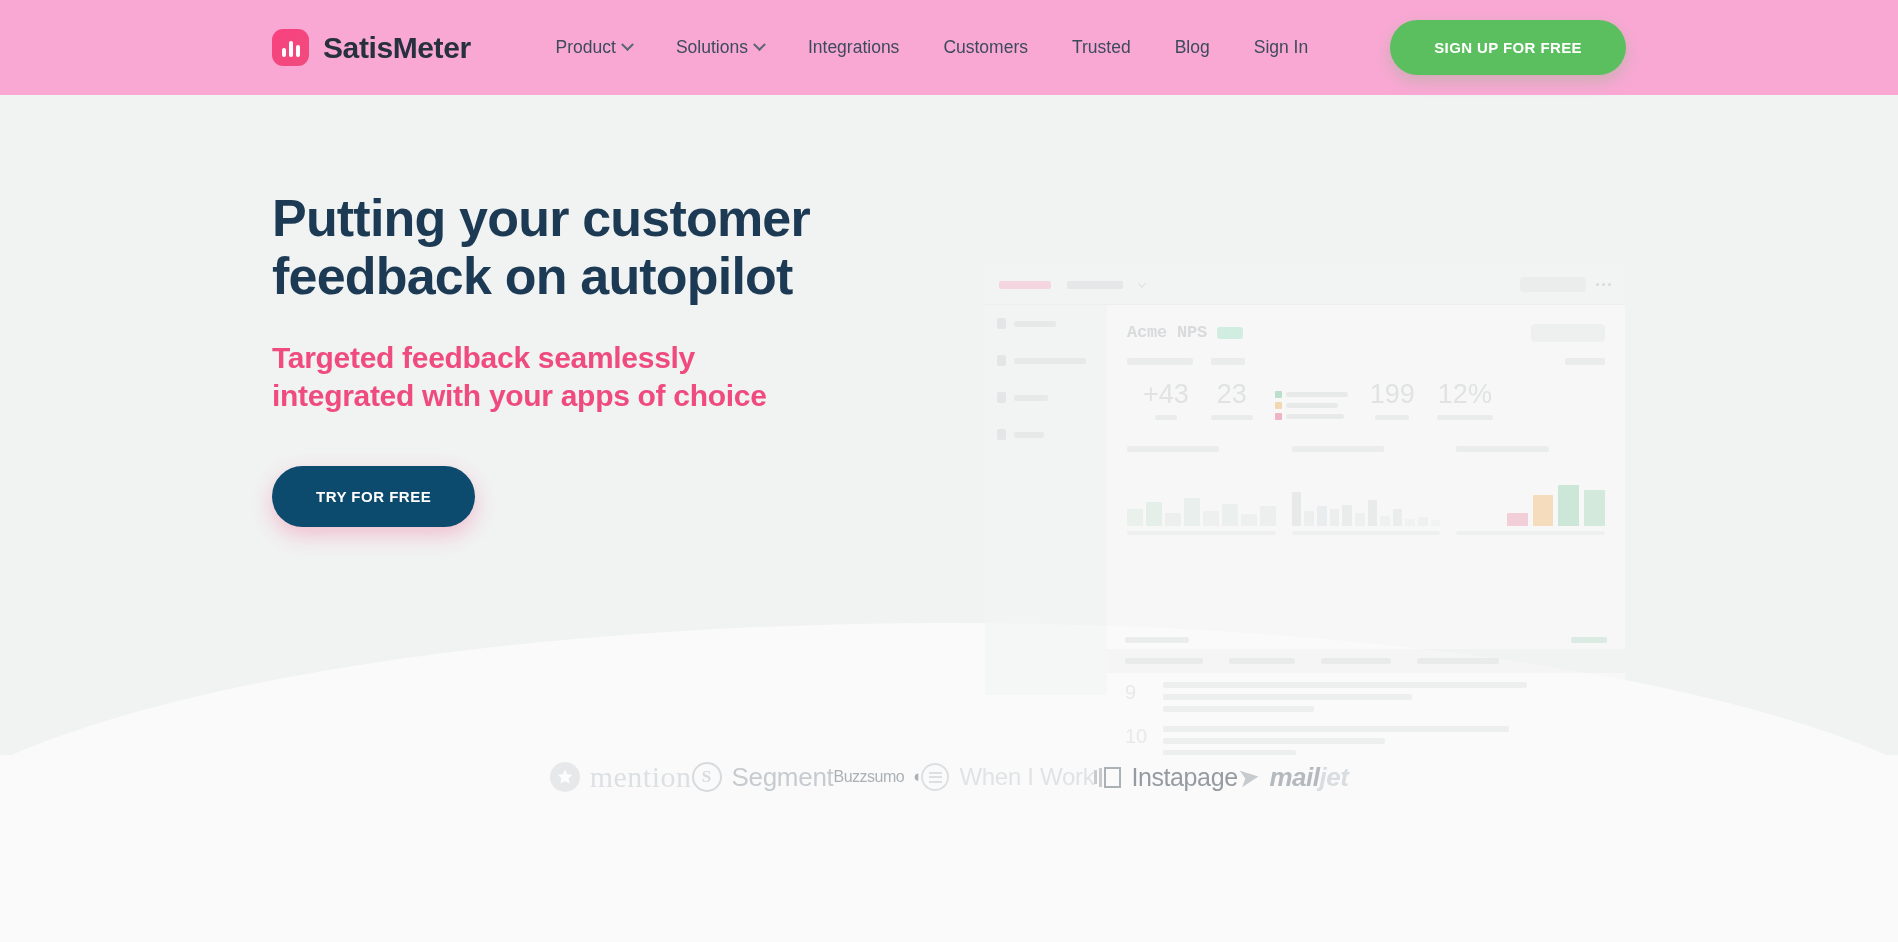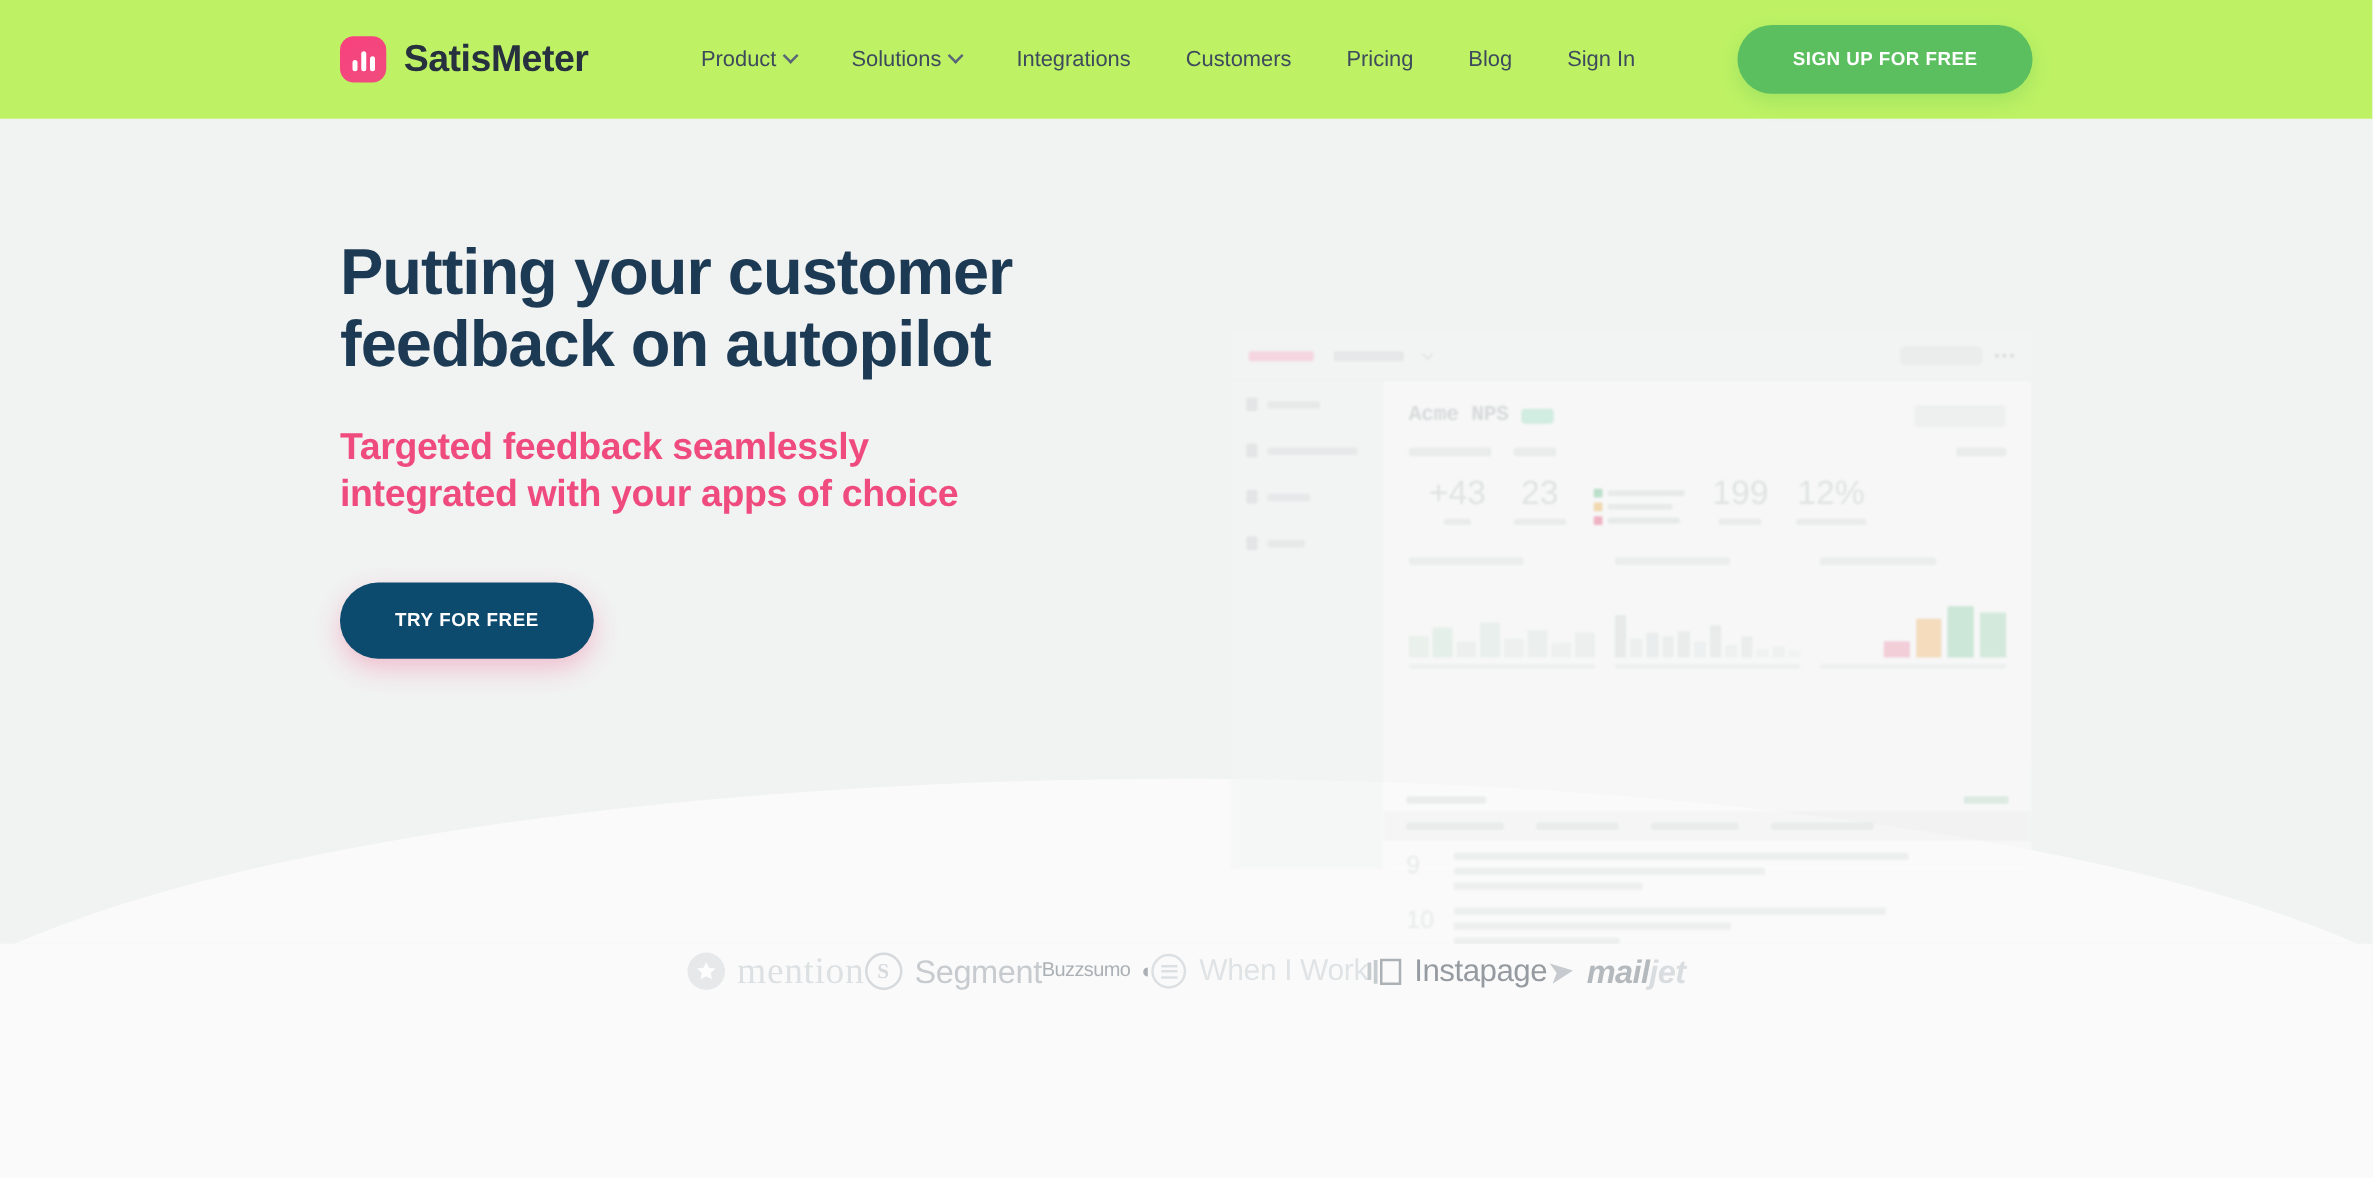--- a/index.html
+++ b/index.html
@@ -7,21 +7,21 @@
   body {
     font-family:"Liberation Sans", sans-serif;
     background:#fafafa;
     -webkit-font-smoothing:antialiased;
   }
 
   
   .site-header {
     position:relative; z-index:30;
     height:95px; width:100%;
-    background:#bef264;
+    background:#f9a8d4;
     display:flex; align-items:center;
   }
   .header-inner {
     width:100%; padding:0 272px 0 272px;
     display:flex; align-items:center;
   }
   .brand { display:flex; align-items:center; gap:14px; margin-right:auto; }
   .brand-mark {
     width:37px; height:37px; border-radius:11px;
     background:linear-gradient(145deg,#f8417e 0%,#f04c7e 100%);
@@ -226,21 +226,21 @@
         <span>Solutions</span>
         <span class="caret"></span>
       </div>
       <div class="nav-item">
         <span>Integrations</span>
       </div>
       <div class="nav-item">
         <span>Customers</span>
       </div>
       <div class="nav-item">
-        <span>Pricing</span>
+        <span>Trusted</span>
       </div>
       <div class="nav-item">
         <span>Blog</span>
       </div>
       <div class="nav-item">
         <span>Sign In</span>
       </div>
       <button class="signup-btn">SIGN UP FOR FREE</button>
     </nav>
 

